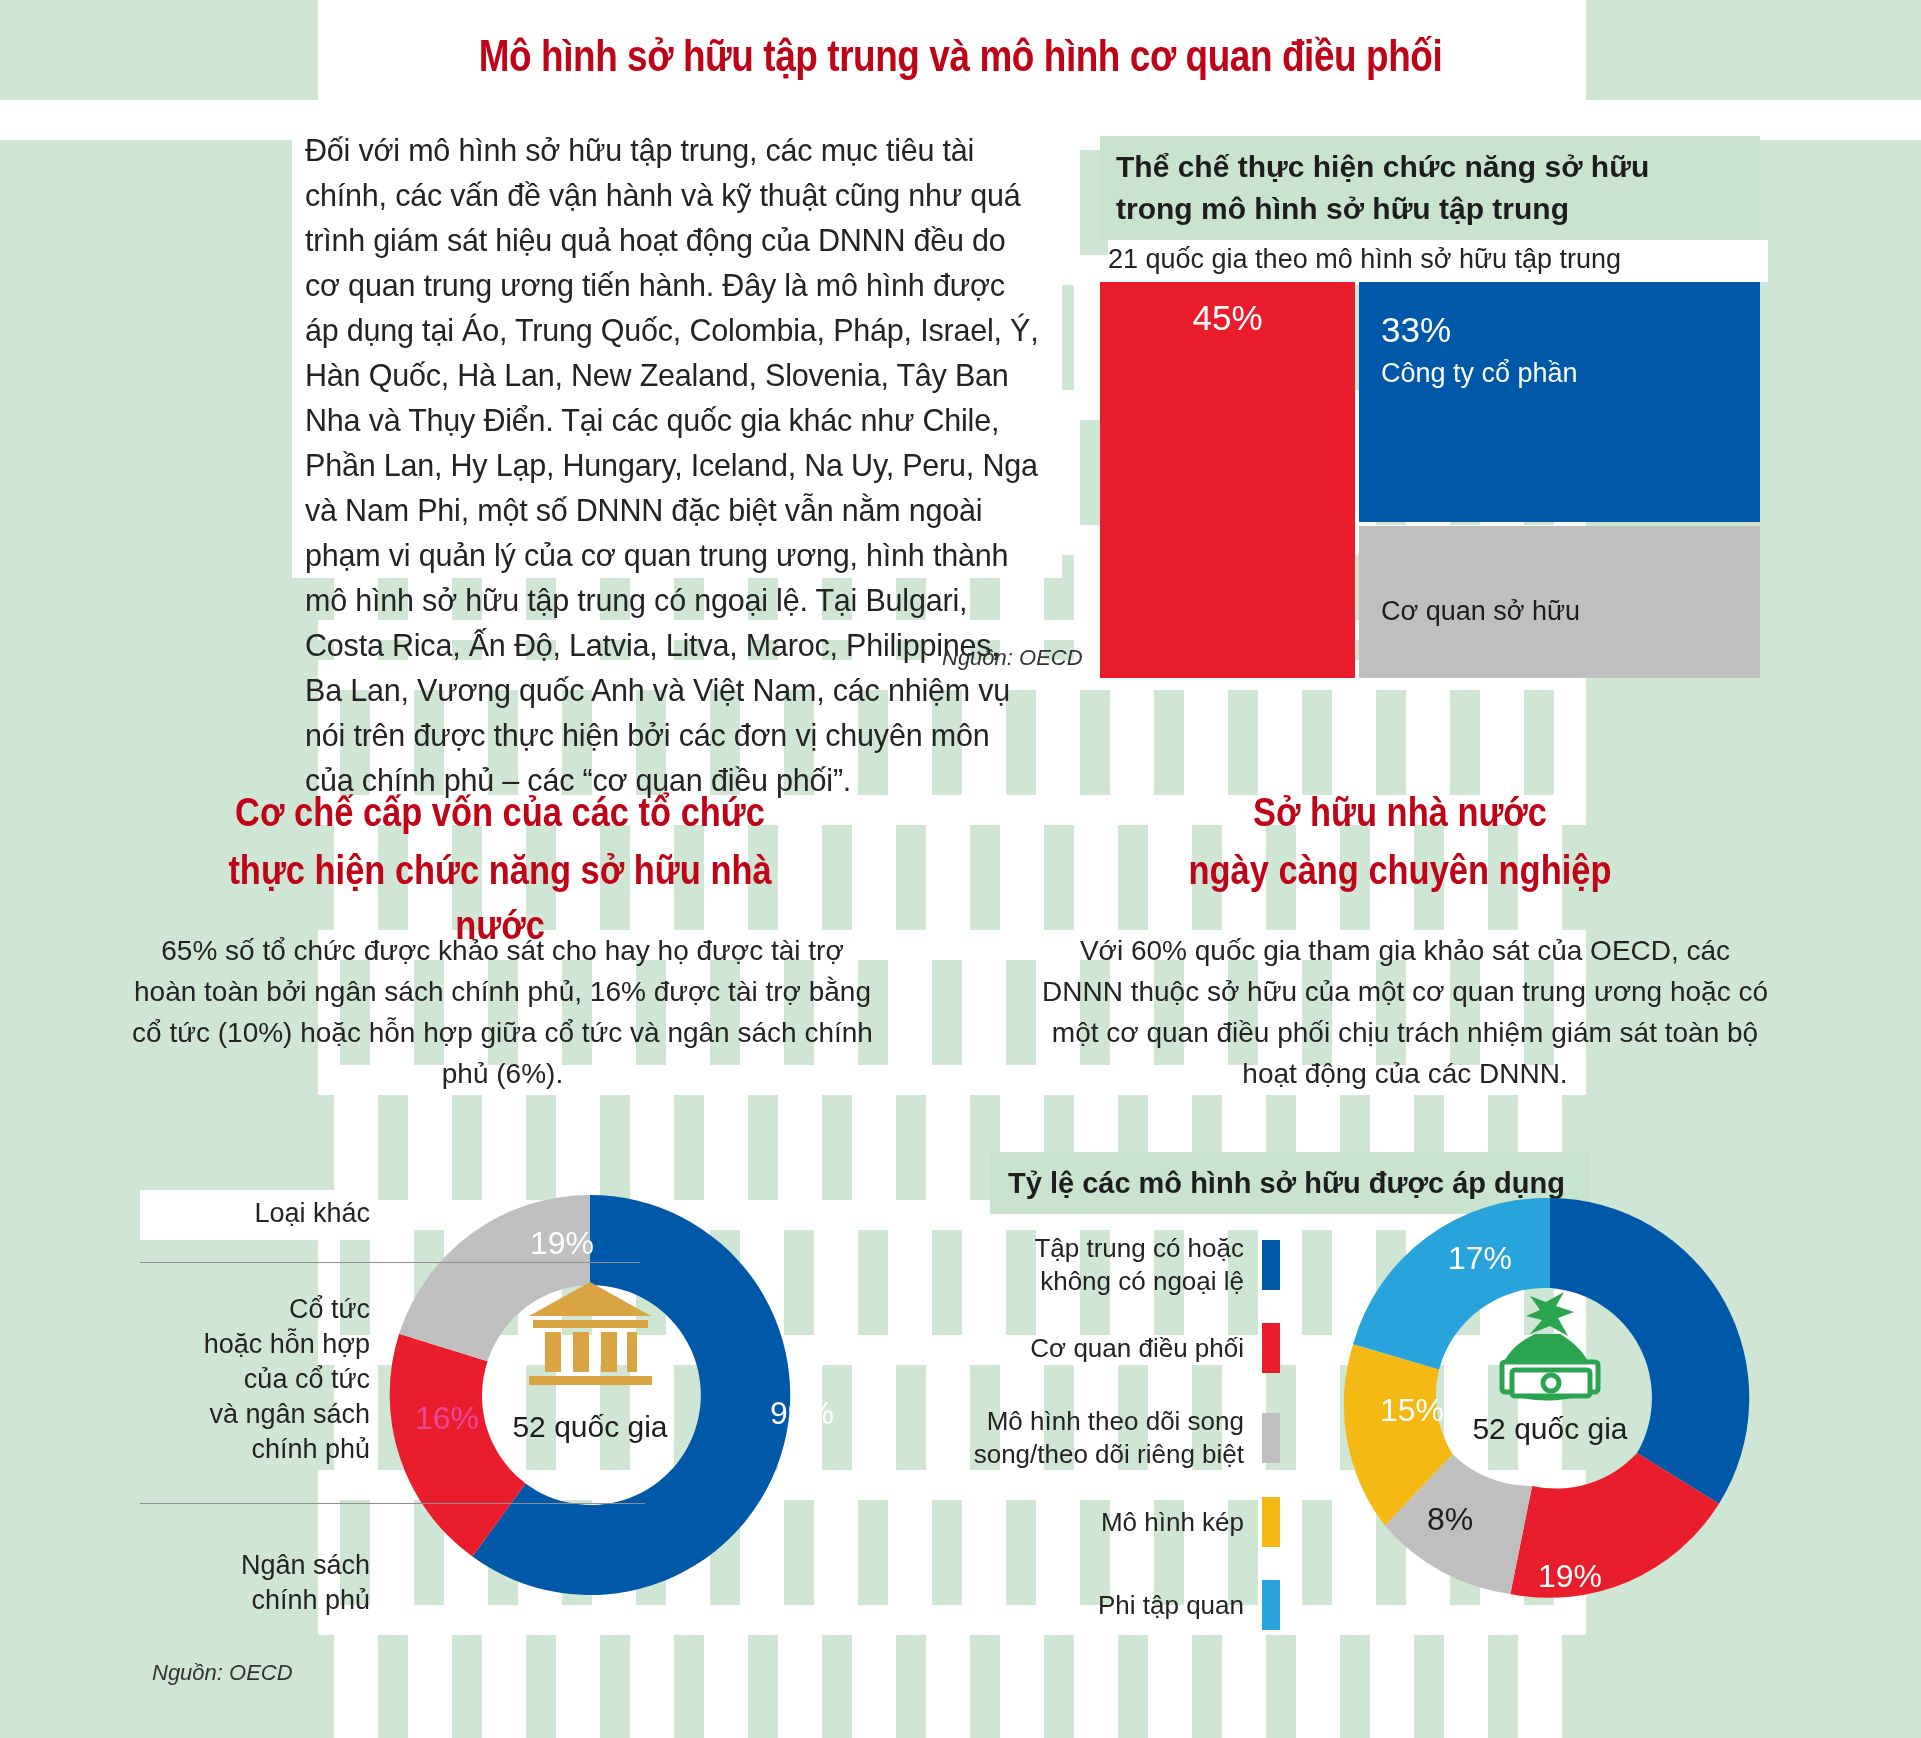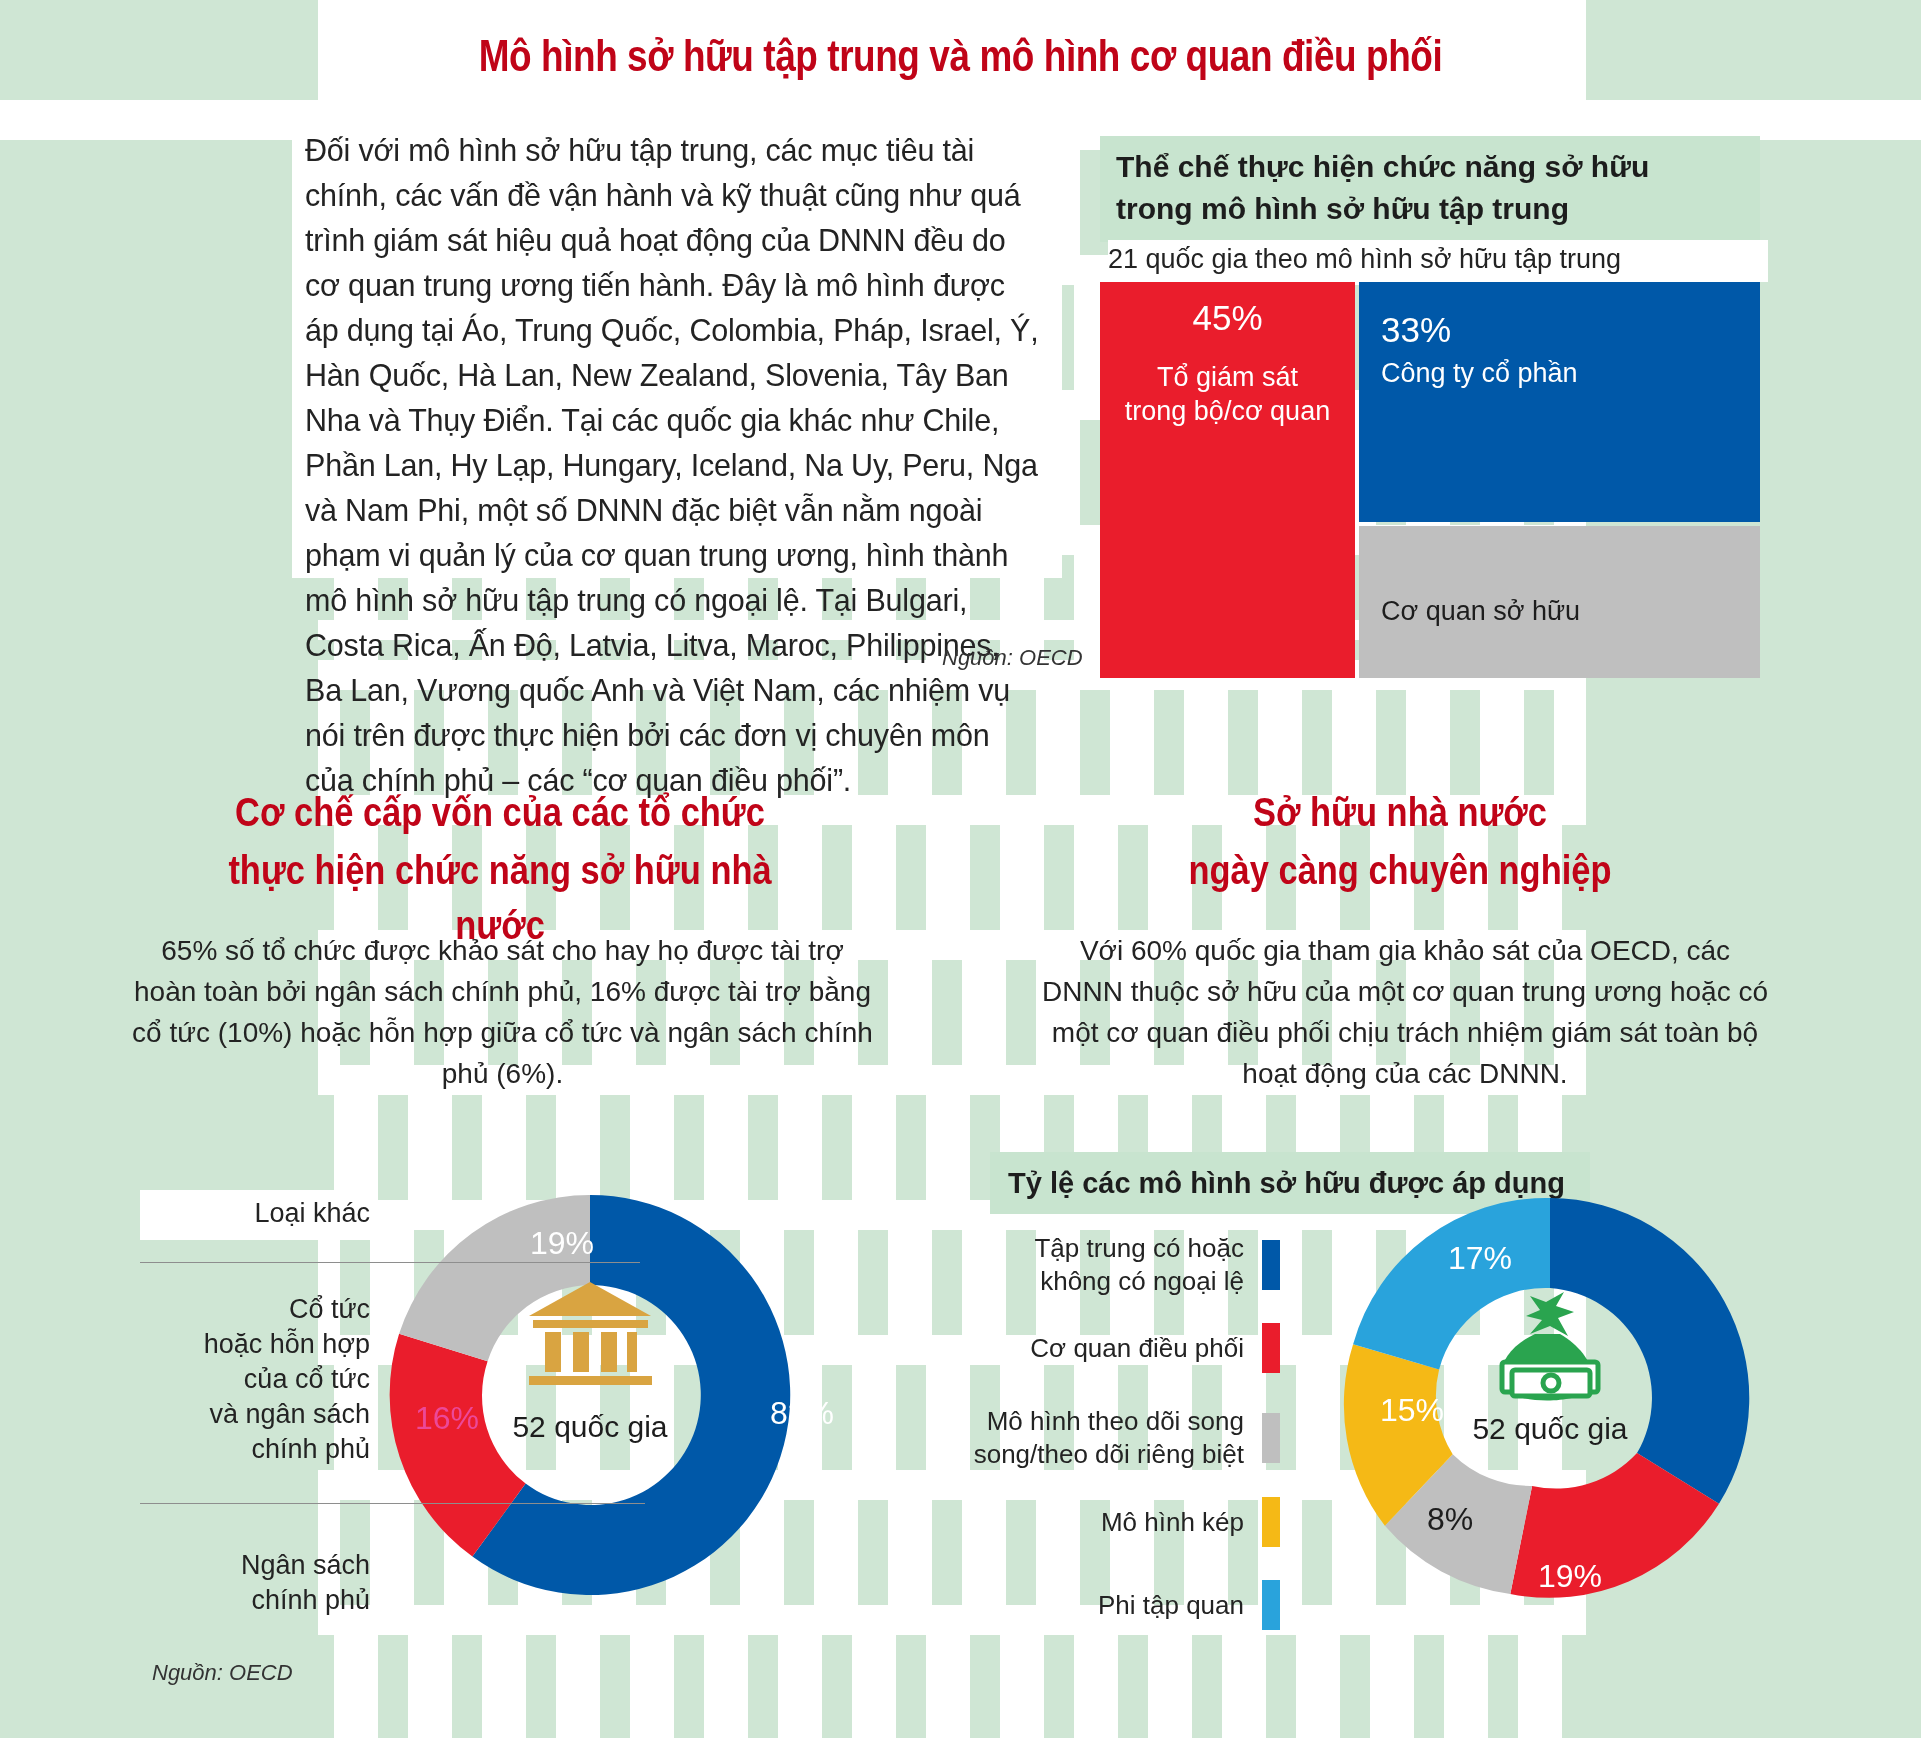--- a/index.html
+++ b/index.html
@@ -508,22 +508,20 @@
     <div class="banner" style="left:1100px; top:136px; width:660px; white-space:pre-line;">Thể chế thực hiện chức năng sở hữu
 trong mô hình sở hữu tập trung</div>
 
     <div style="position:absolute; left:1108px; top:240px; width:660px; height:42px; background:#ffffff;"></div>
     <div class="subcap" style="left:1108px; top:244px;">21 quốc gia theo mô hình sở hữu tập trung</div>
 
     <div class="treemap" style="left:1100px; top:282px; width:660px; height:396px;">
 
       <div class="tm-cell tm-red" style="left:0; top:0; width:255px; height:396px;">
         <div class="tm-txt tm-pct white-txt" style="top:16px;">45%</div>
-        <div class="tm-txt tm-lbl white-txt" style="top:78px; white-space:pre-line;">Tổ giám sát
-trong bộ/cơ quan</div>
       </div>
 
       <div class="tm-cell tm-blue" style="left:259px; top:0; width:401px; height:240px;">
         <div class="tm-txt tm-pct white-txt tm-left-txt" style="top:28px; text-align:left;">33%</div>
         <div class="tm-txt tm-lbl white-txt tm-left-txt" style="top:74px; text-align:left;">Công ty cổ phần</div>
       </div>
 
       <div class="tm-cell tm-gray" style="left:259px; top:244px; width:401px; height:152px;">
         <div class="tm-txt tm-lbl dark-txt tm-left-txt" style="top:68px; text-align:left;">Cơ quan sở hữu</div>
       </div>
@@ -547,21 +545,21 @@
       <rect x="10" y="42" width="115" height="8" fill="#d9a441"></rect>
       <rect x="22" y="54" width="16" height="40" fill="#d9a441"></rect>
       <rect x="50" y="54" width="16" height="40" fill="#d9a441"></rect>
       <rect x="78" y="54" width="16" height="40" fill="#d9a441"></rect>
       <rect x="104" y="54" width="10" height="40" fill="#d9a441"></rect>
       <rect x="6" y="98" width="123" height="9" fill="#d9a441"></rect>
     </svg>
 
     <div class="center-label" style="left:370px; top:1410px; width:440px;">52 quốc gia</div>
 
-    <div class="pct-on-donut" style="left:770px; top:1395px; color:#ffffff;">83%</div>
+    <div class="pct-on-donut" style="left:770px; top:1395px; color:#ffffff;">99%</div>
     <div class="pct-on-donut" style="left:415px; top:1400px; color:#ec4899;">16%</div>
     <div class="pct-on-donut" style="left:530px; top:1225px; color:#ffffff;">19%</div>
 
     <div style="position:absolute; left:140px; top:1190px; width:230px; height:50px; background:#ffffff;"></div>
     <div class="d-label" style="left:140px; top:1196px; width:230px;">Loại khác</div>
     <div class="leader" style="left:140px; top:1262px; width:500px;"></div>
 
     <div class="d-label" style="left:140px; top:1292px; width:230px; white-space:pre-line;">Cổ tức
 hoặc hỗn hợp
 của cổ tức

